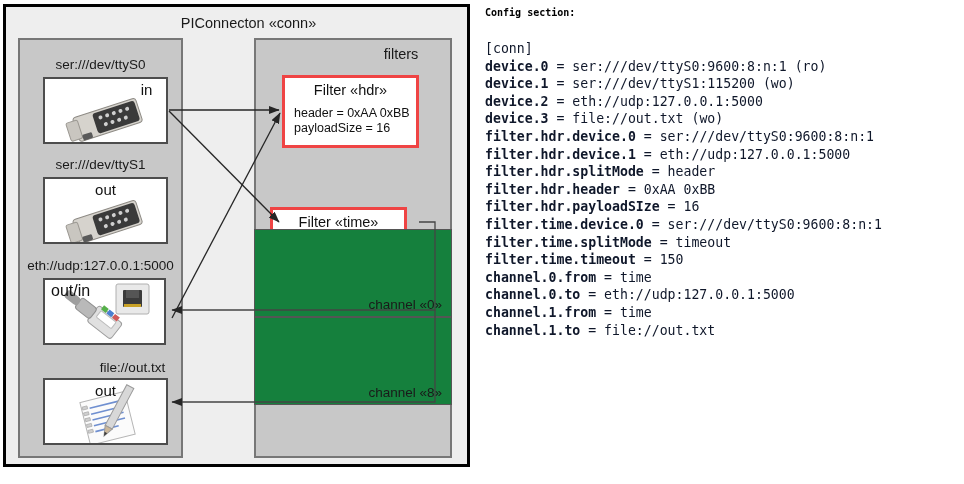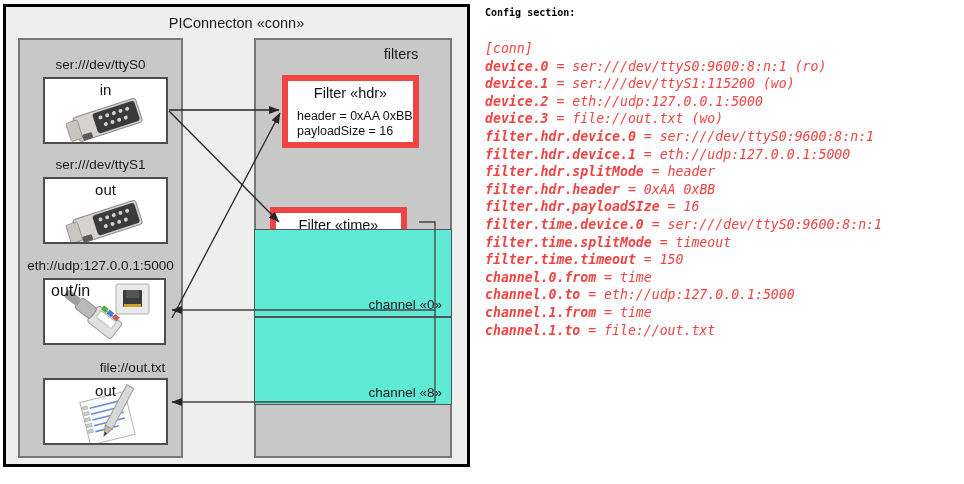--- a/index.html
+++ b/index.html
@@ -5,77 +5,77 @@
   html,body{margin:0;padding:0;background:#ffffff;}
   body{width:964px;height:484px;overflow:hidden;font-family:"Liberation Sans",sans-serif;}
   #root{position:relative;width:964px;height:484px;}
 
   
   #diagram{position:absolute;left:0;top:0;width:478px;height:484px;}
 
   .outer-frame{position:absolute;left:3px;top:4px;width:467px;height:463px;
     background:#eeeeee;border:3px solid #000000;box-sizing:border-box;}
 
-  .outer-title{position:absolute;left:0;top:8px;width:100%;text-align:center;
+  .outer-title{position:absolute;left:12px;top:8px;width:100%;text-align:center;
     font-size:14.5px;color:#1a1a1a;}
 
   .group-box{position:absolute;background:#c8c8c8;border:2px solid #777777;
     box-sizing:border-box;}
   .group-title{position:absolute;left:0;top:6px;width:100%;text-align:center;
     font-size:14.5px;color:#1a1a1a;margin-left:48px;}
 
   .dev-label{position:absolute;font-size:13.5px;color:#1a1a1a;text-align:center;
     white-space:nowrap;}
   .dev-box{position:absolute;background:#ffffff;border:2px solid #4d4d4d;
     box-sizing:border-box;overflow:hidden;}
   .dev-dir{position:absolute;top:2px;width:100%;text-align:center;
     font-size:15px;color:#111111;z-index:3;}
   .dev-dir.left{text-align:left;left:6px;width:auto;font-size:16px;}
 
-  .filter-box{position:absolute;background:#ffffff;border:6px solid #ef4444;
+  .filter-box{position:absolute;background:#ffffff;border:3px solid #ef4444;
     box-sizing:border-box;}
   .filter-title{position:absolute;left:0;top:4px;width:100%;text-align:center;
     font-size:14.5px;color:#111111;}
   .filter-props{position:absolute;left:9px;top:28px;font-size:12.5px;
     color:#111111;line-height:15px;}
 
-  .chan-box{position:absolute;background:#5eead4;border:1px solid #555555;
+  .chan-box{position:absolute;background:#15803d;border:1px solid #555555;
     box-sizing:border-box;text-decoration:underline;}
   .chan-label{position:absolute;right:9px;bottom:4px;font-size:13.5px;color:#1a1a1a;}
 
   svg.arrows{position:absolute;left:0;top:0;width:478px;height:484px;
     pointer-events:none;}
 
   
   #config{position:absolute;left:478px;top:0;width:486px;height:484px;}
   .cfg-head{position:absolute;left:7px;top:7px;font-size:10px;font-weight:bold;
     font-family:"DejaVu Sans Mono",monospace;color:#000000;}
   .cfg-body{position:absolute;left:7px;top:40px;font-size:13.2px;
-    font-family:"DejaVu Sans Mono",monospace;color:#ef4444;line-height:17.6px;
-    white-space:pre;font-style:italic;}
+    font-family:"DejaVu Sans Mono",monospace;color:#0f172a;line-height:17.6px;
+    white-space:pre;}
 </style>
 </head>
 <body>
 
 <div id="root">
 
   <div id="diagram">
 
     <div class="outer-frame">
       <div class="outer-title">PIConnecton «conn»</div>
     </div>
 
     <div class="group-box" style="left:18px;top:38px;width:165px;height:420px;"></div>
 
     <div class="group-box" style="left:254px;top:38px;width:198px;height:420px;">
       <div class="group-title">filters</div>
     </div>
 
     <div class="dev-label" style="left:18px;top:57px;width:165px;">ser:///dev/ttyS0</div>
-    <div class="dev-box" style="left:43px;top:77px;width:125px;height:67px;">
+    <div class="dev-box" style="left:43px;top:77px;width:125px;height:67px;padding-left:41px;">
       <div class="dev-dir">in</div>
       <svg width="125" height="67" viewBox="0 0 125 67" style="position:absolute;left:0;top:0;">
         <g transform="rotate(-18 64 42)">
           <rect x="30" y="28" width="66" height="25" rx="3" fill="#d6d3cd" stroke="#8d8a84" stroke-width="1"></rect>
           <rect x="50" y="30" width="44" height="21" rx="3" fill="#3a3a3a"></rect>
           <g fill="#cfcfcf">
             <circle cx="57" cy="36" r="2"></circle>
               <circle cx="64" cy="36" r="2"></circle>
             <circle cx="71" cy="36" r="2"></circle>
               <circle cx="78" cy="36" r="2"></circle>

